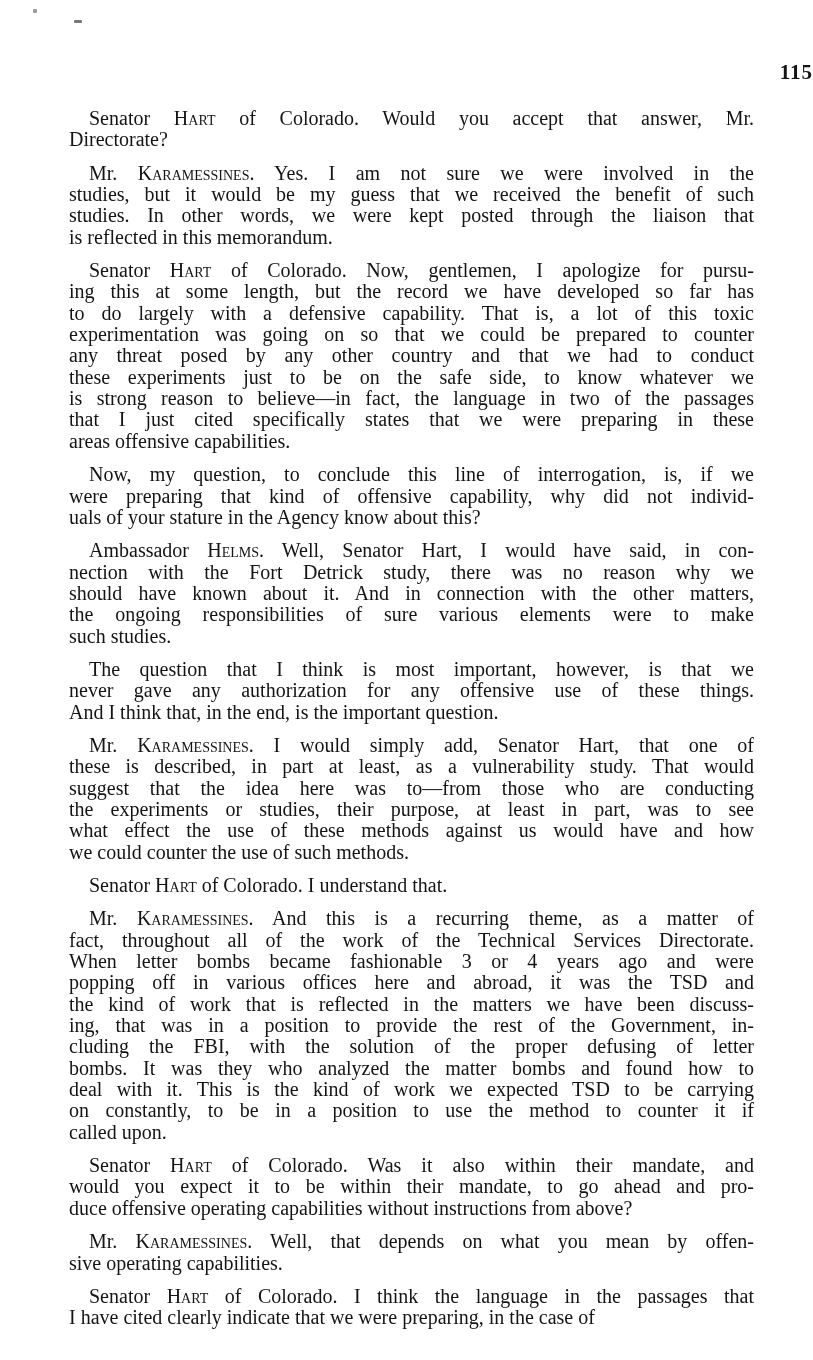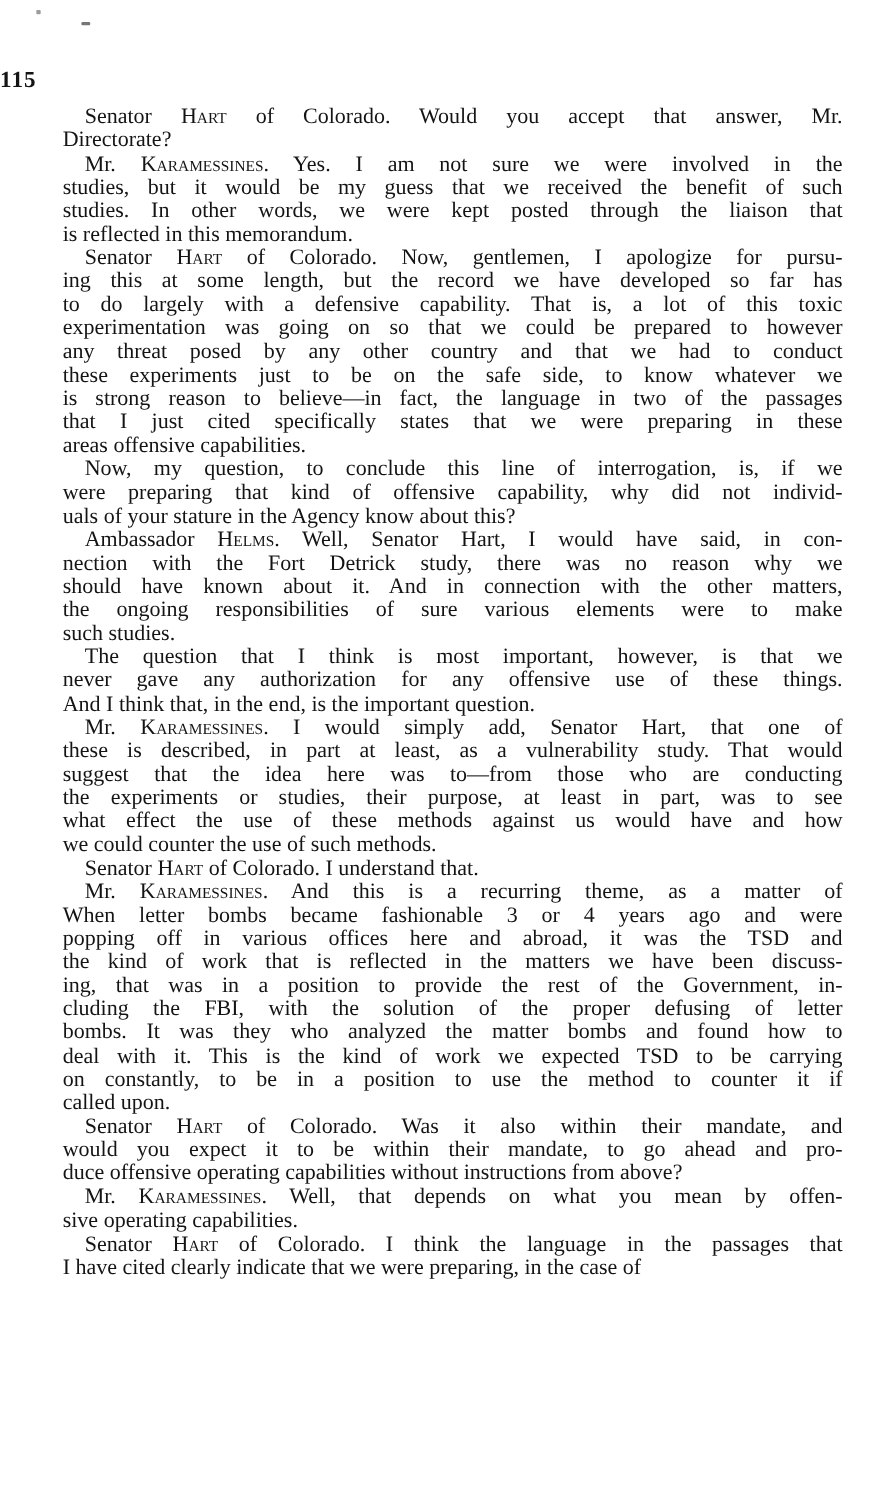--- a/index.html
+++ b/index.html
@@ -10,34 +10,34 @@
     background: #ffffff;
     font-family: "Liberation Serif", serif;
     color: #141414;
     overflow: hidden;
   }
   .pagenum {
     position: absolute;
     top: 60px;
     left: 0;
     width: 100%;
-    text-align: left;
+    text-align: right;
     font-size: 21px;
     font-weight: bold;
     letter-spacing: 1px;
   }
   .textblock {
     position: absolute;
     top: 96px;
     left: 57px;
     width: 709px;
     font-size: 20px;
     line-height: 21.35px;
   }
-  .para { margin: 0; padding: 0; }
+  .para { margin: 12px; padding: 0; }
   .line {
     text-align: justify;
     text-align-last: justify;
   }
   .line.lastline { text-align-last: left; }
   .line.firstline { text-indent: 20px; }
   .sc { font-variant: small-caps; }
   .artifact {
     position: absolute;
     background: #4a4a4a;
@@ -61,21 +61,21 @@
       <div class="para">
         <div class="line firstline"><span>Mr. </span><span class="sc">Karamessines</span><span>. Yes. I am not sure we were involved in the</span></div>
         <div class="line"><span>studies, but it would be my guess that we received the benefit of such</span></div>
         <div class="line"><span>studies. In other words, we were kept posted through the liaison that</span></div>
         <div class="line lastline"><span>is reflected in this memorandum.</span></div>
       </div>
       <div class="para">
         <div class="line firstline"><span>Senator </span><span class="sc">Hart</span><span> of Colorado. Now, gentlemen, I apologize for pursu-</span></div>
         <div class="line"><span>ing this at some length, but the record we have developed so far has</span></div>
         <div class="line"><span>to do largely with a defensive capability. That is, a lot of this toxic</span></div>
-        <div class="line"><span>experimentation was going on so that we could be prepared to however</span></div>
+        <div class="line"><span>experimentation was going on so that we could be prepared to counter</span></div>
         <div class="line"><span>any threat posed by any other country and that we had to conduct</span></div>
         <div class="line"><span>these experiments just to be on the safe side, to know whatever we</span></div>
         <div class="line"><span>is strong reason to believe—in fact, the language in two of the passages</span></div>
         <div class="line"><span>that I just cited specifically states that we were preparing in these</span></div>
         <div class="line lastline"><span>areas offensive capabilities.</span></div>
       </div>
       <div class="para">
         <div class="line firstline"><span>Now, my question, to conclude this line of interrogation, is, if we</span></div>
         <div class="line"><span>were preparing that kind of offensive capability, why did not individ-</span></div>
         <div class="line lastline"><span>uals of your stature in the Agency know about this?</span></div>
@@ -98,20 +98,21 @@
         <div class="line"><span>suggest that the idea here was to—from those who are conducting</span></div>
         <div class="line"><span>the experiments or studies, their purpose, at least in part, was to see</span></div>
         <div class="line"><span>what effect the use of these methods against us would have and how</span></div>
         <div class="line lastline"><span>we could counter the use of such methods.</span></div>
       </div>
       <div class="para">
         <div class="line firstline lastline"><span>Senator </span><span class="sc">Hart</span><span> of Colorado. I understand that.</span></div>
       </div>
       <div class="para">
         <div class="line firstline"><span>Mr. </span><span class="sc">Karamessines</span><span>. And this is a recurring theme, as a matter of</span></div>
+        <div class="line"><span>fact, throughout all of the work of the Technical Services Directorate.</span></div>
         <div class="line"><span>When letter bombs became fashionable 3 or 4 years ago and were</span></div>
         <div class="line"><span>popping off in various offices here and abroad, it was the TSD and</span></div>
         <div class="line"><span>the kind of work that is reflected in the matters we have been discuss-</span></div>
         <div class="line"><span>ing, that was in a position to provide the rest of the Government, in-</span></div>
         <div class="line"><span>cluding the FBI, with the solution of the proper defusing of letter</span></div>
         <div class="line"><span>bombs. It was they who analyzed the matter bombs and found how to</span></div>
         <div class="line"><span>deal with it. This is the kind of work we expected TSD to be carrying</span></div>
         <div class="line"><span>on constantly, to be in a position to use the method to counter it if</span></div>
         <div class="line lastline"><span>called upon.</span></div>
       </div>

